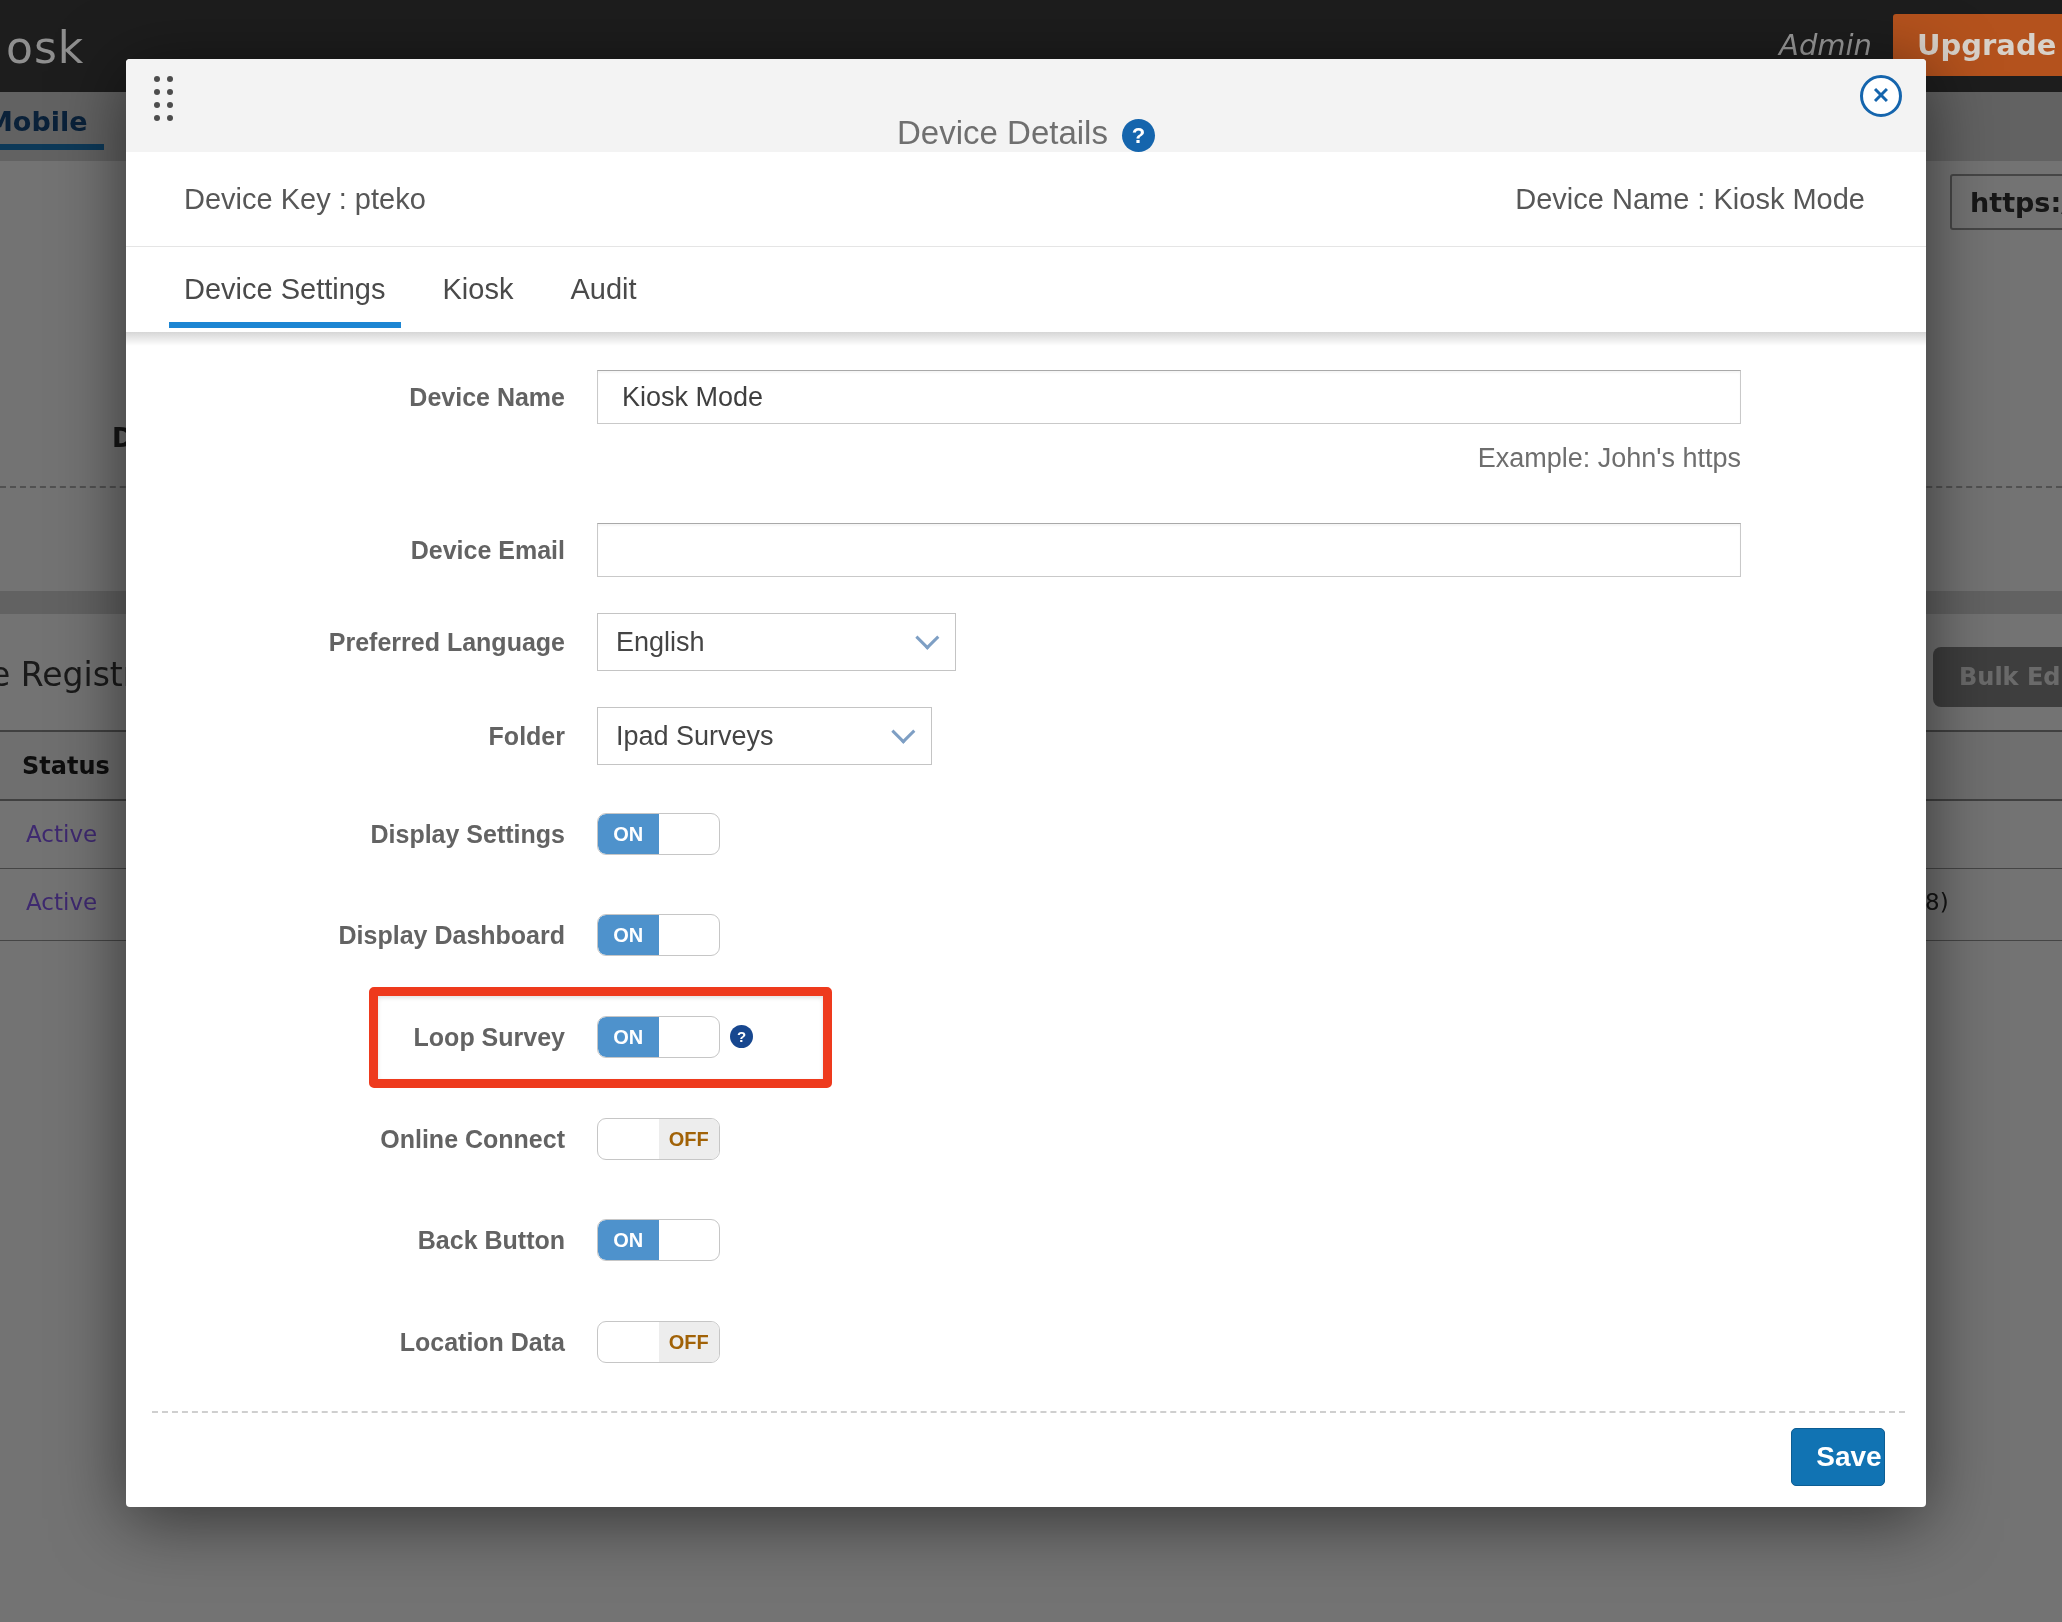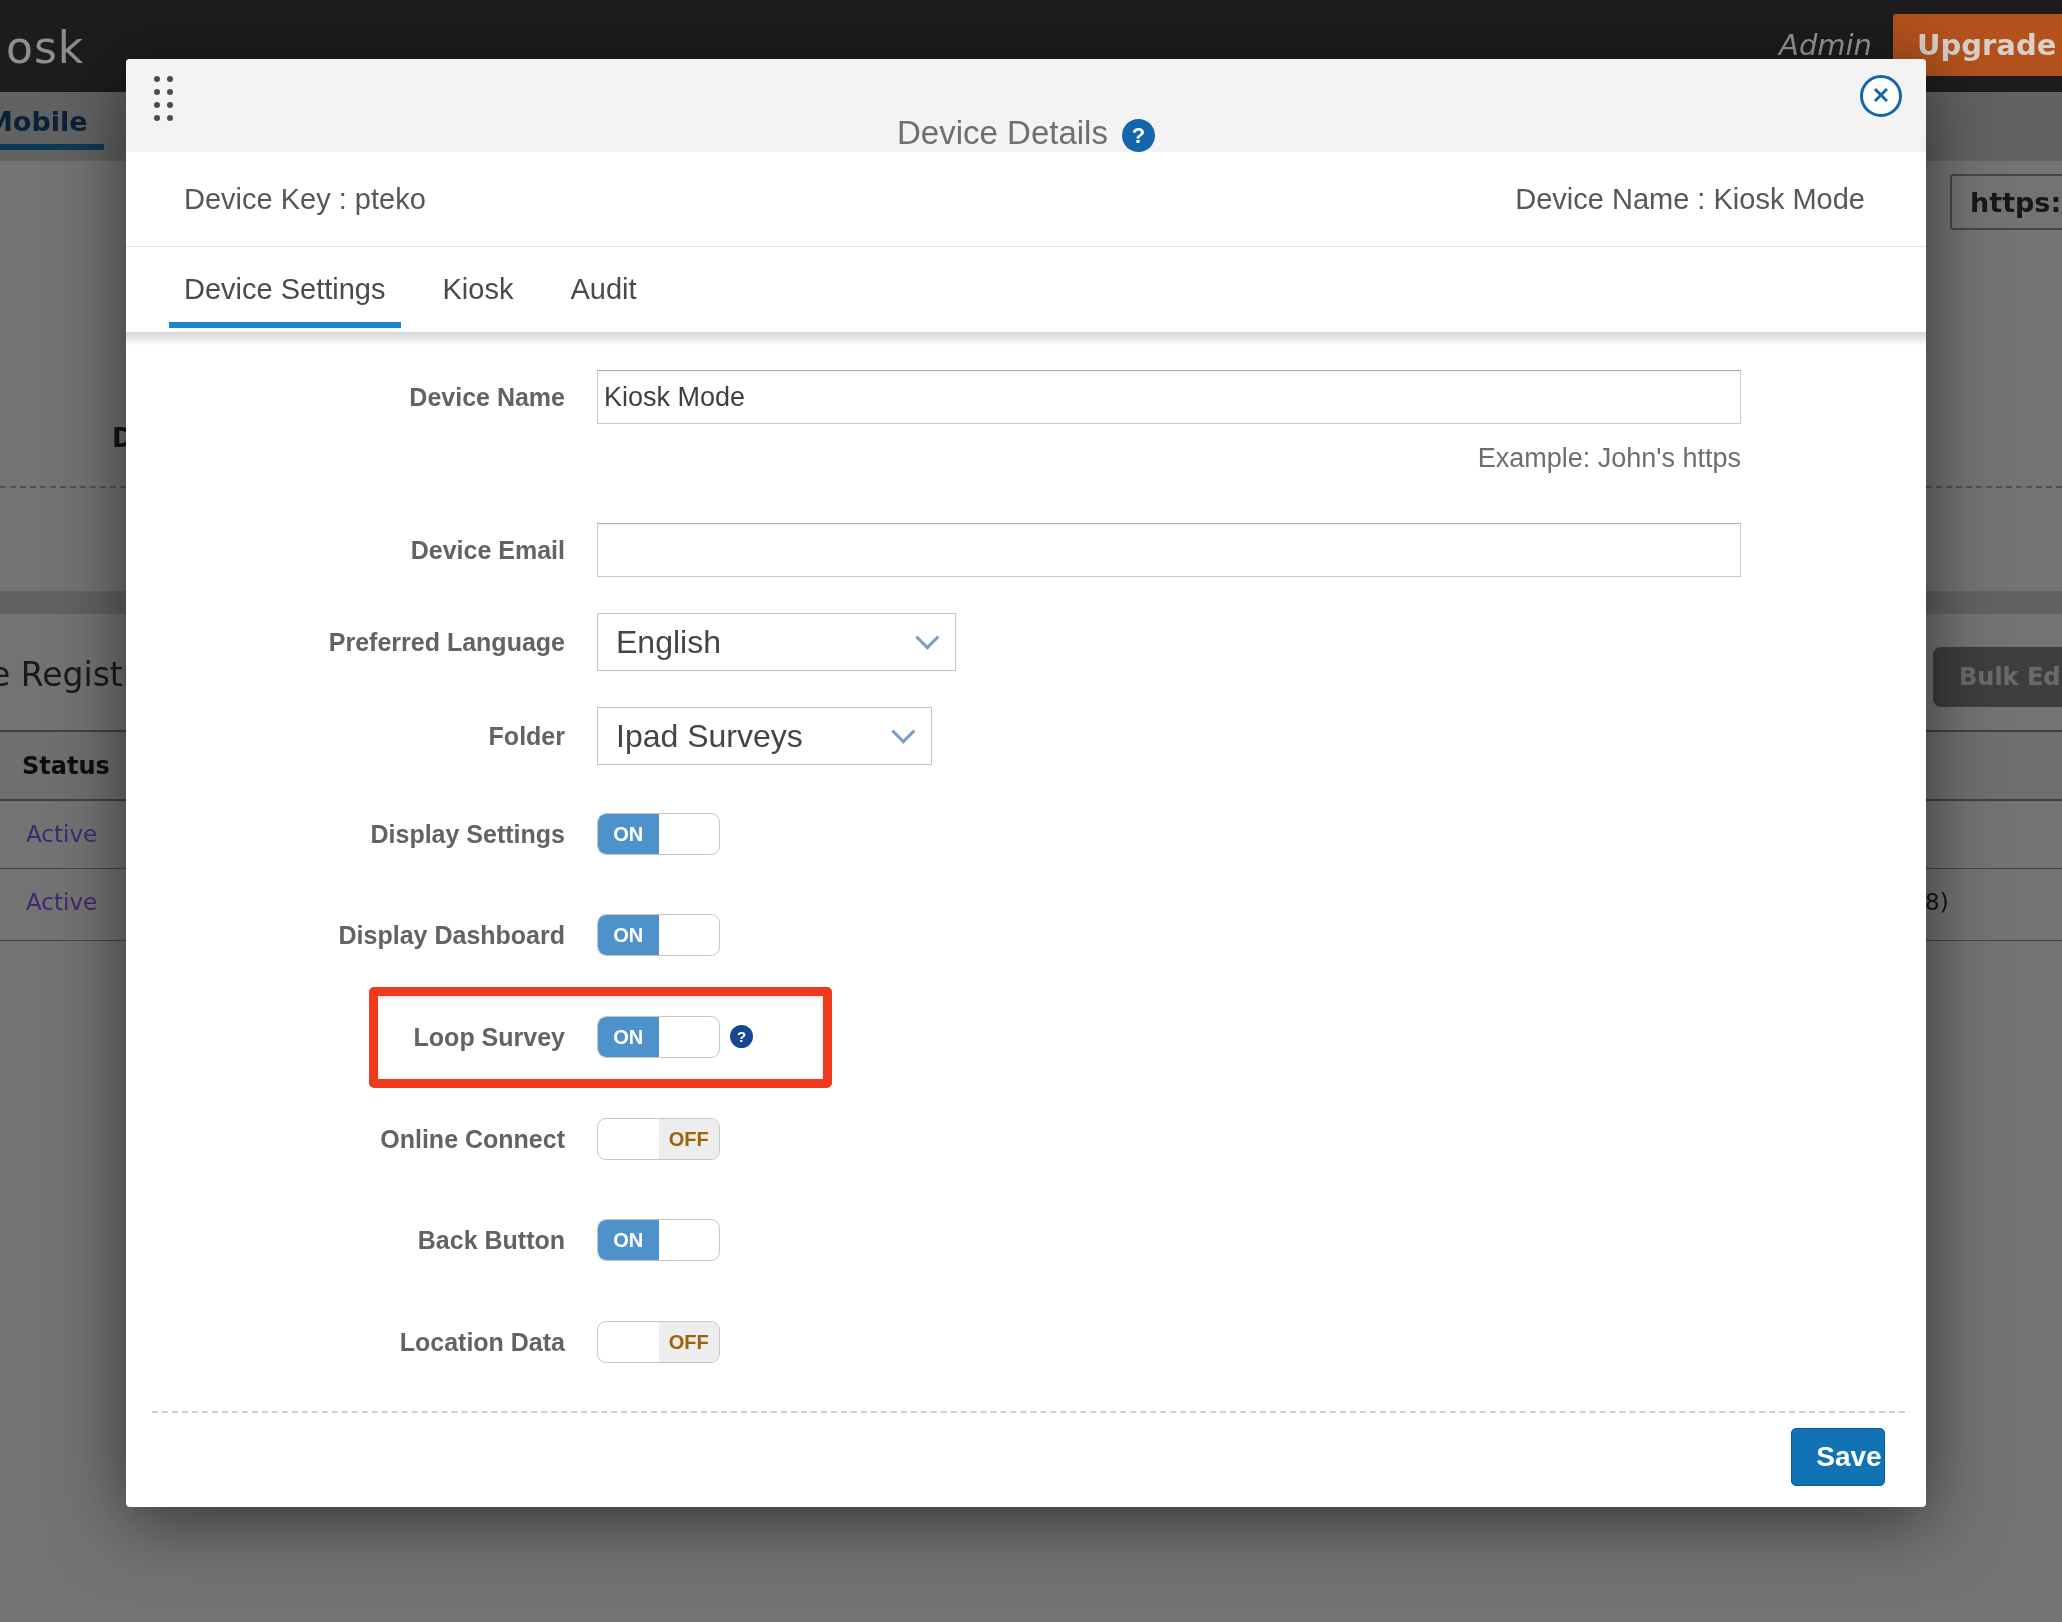--- a/index.html
+++ b/index.html
@@ -60,25 +60,25 @@
   .mtab { position:relative; font-size:29px; color:#4a4a4a; margin-right:57px; height:100%;
     display:flex; align-items:center; cursor:pointer; }
   .mtab.active::after { content:""; position:absolute; left:-15px; right:-15px; bottom:4px; height:6px; background:#1d86d3; }
   #tab-shadow { position:absolute; left:0; top:273px; width:100%; height:14px;
     background:linear-gradient(to bottom, rgba(0,0,0,0.16), rgba(0,0,0,0)); }
 
   .form-row { position:absolute; left:0; width:100%; display:flex; align-items:center; }
   .flabel { width:439px; text-align:right; font-size:25px; font-weight:bold; color:#636363; flex:none; }
   .ctrl { margin-left:32px; }
   .tinput { width:1144px; height:54px; border:1px solid #c9c9c9; border-top-color:#a9a9a9;
-    box-shadow:inset 0 2px 2px rgba(0,0,0,0.04); font-size:27px; color:#3f3f3f; padding:0 6px;
+    box-shadow:inset 0 2px 2px rgba(0,0,0,0.04); font-size:27px; color:#3f3f3f; padding:0 24px;
     font-family:"Liberation Sans", sans-serif; background:#fff; }
   #helper-row { position:absolute; left:0; top:384px; width:1615px; text-align:right; font-size:27px; color:#6e6e6e; }
   .selectbox { height:58px; border:1px solid #c4c4c4; background:#fff; display:flex; align-items:center;
-    padding:0 18px; font-size:32px; color:#444; cursor:pointer; position:relative; }
+    padding:0 18px; font-size:27px; color:#444; cursor:pointer; position:relative; }
   .selectbox .chev { position:absolute; right:22px; top:18px; width:17px; height:17px;
     border-right:3px solid #7e9fc4; border-bottom:3px solid #7e9fc4; transform:rotate(45deg) translateY(-4px); }
   #sel-language { width:359px; } #sel-folder { width:335px;text-align:center; }
 
   .switch { width:123px; height:42px; border:1px solid #c6c6c6; border-radius:9px; display:flex;
     overflow:hidden; background:#fff; cursor:pointer; flex:none; }
   .switch .seg { flex:1; display:flex; align-items:center; justify-content:center;
     font-size:20px; font-weight:bold; }
   .switch.on .state-seg { background:#4e92cc; color:#fff; border-radius:8px 0 0 8px; }
   .switch.off .state-seg { background:#ededed; color:#a16207; border-radius:0 8px 8px 0; }

